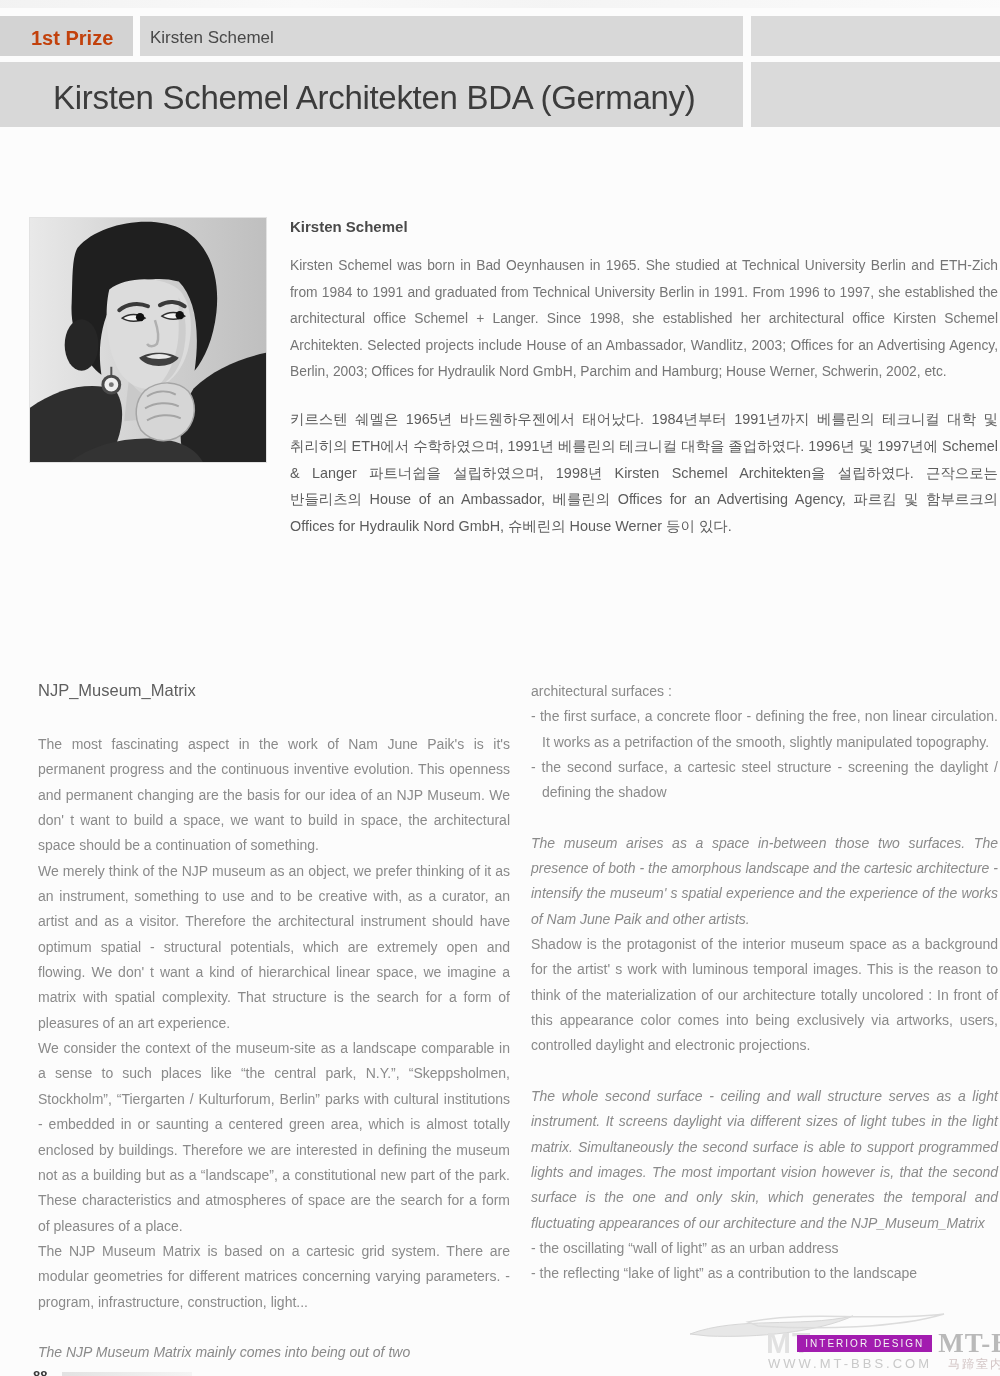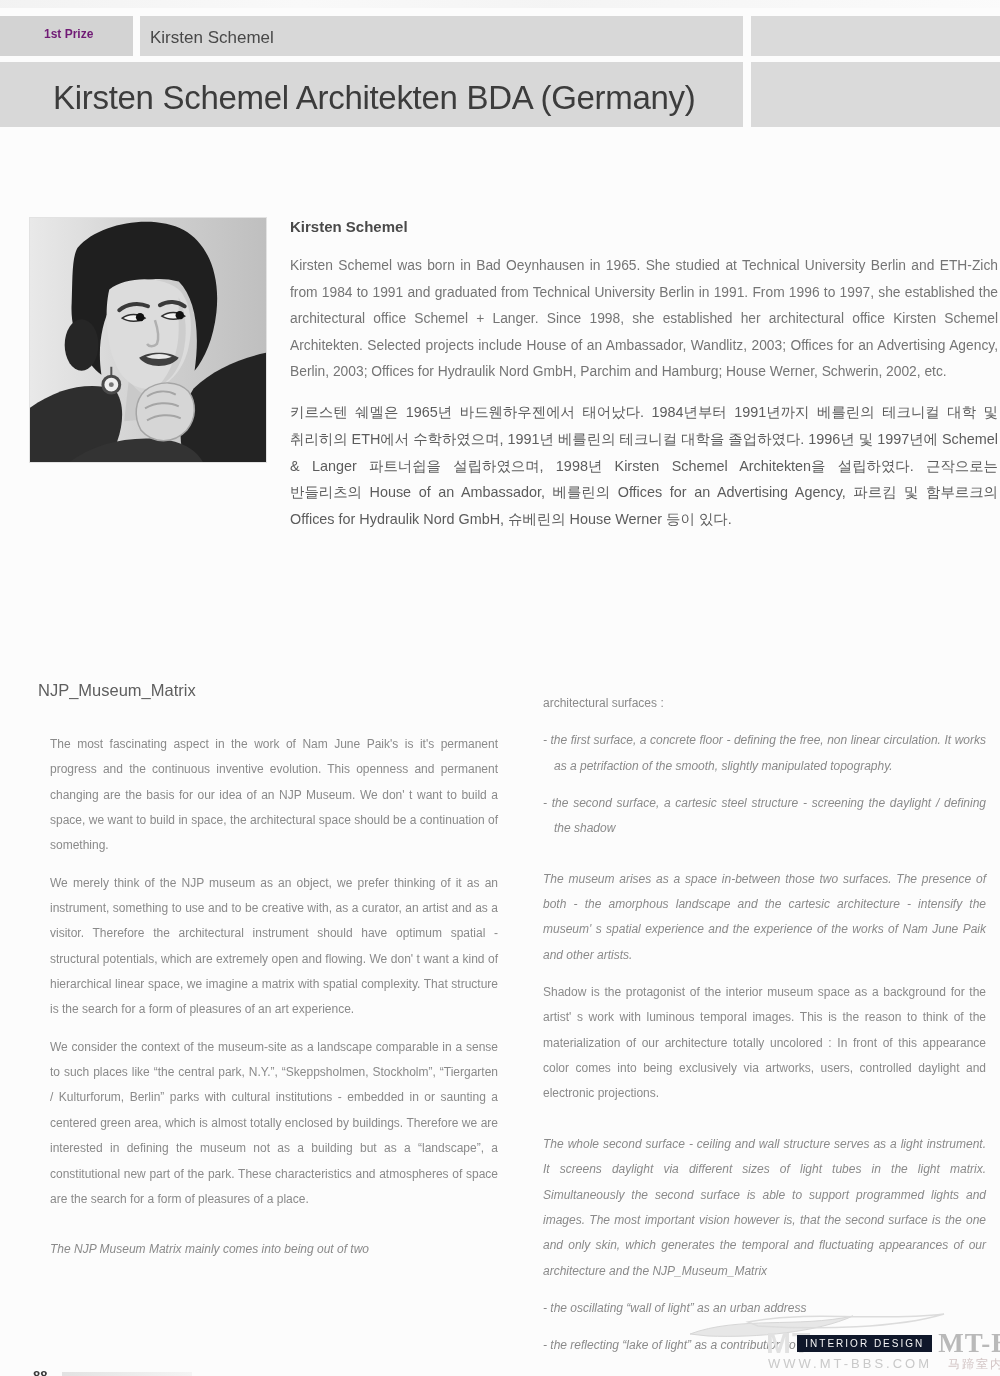--- a/index.html
+++ b/index.html
@@ -12,48 +12,48 @@
   .top-smudge{position:absolute;left:0;top:0;width:100%;height:8px;
     background:linear-gradient(90deg,#ececec 0%,#f7f7f7 30%,#efefef 55%,#fafafa 100%);
     opacity:.6;}
   
   .bar{position:absolute;background:#d8d8d8;}
   .bar1a{left:0;top:16px;width:133px;height:40px;background:#d3d3d3;}
   .bar1b{left:140px;top:16px;width:603px;height:40px;}
   .bar1c{left:751px;top:16px;width:249px;height:40px;background:#dadada;}
   .bar2a{left:0;top:62px;width:743px;height:65px;}
   .bar2b{left:751px;top:62px;width:249px;height:65px;background:#dadada;}
-  .prize-label{position:absolute;left:44px;top:27px;font-size:12px;font-weight:bold;color:#701a75;}
+  .prize-label{position:absolute;left:31px;top:27px;font-size:20px;font-weight:bold;color:#c2410c;}
   .architect-name{position:absolute;left:150px;top:28px;font-size:17px;color:#484848;}
   .page-title{position:absolute;left:32px;top:79px;font-size:33px;color:#3c3c3c;letter-spacing:-0.3px;margin-left:21px;}
   
   .portrait{position:absolute;left:29px;top:217px;width:238px;height:246px;
     border:1px solid #e2e2e2;box-sizing:border-box;}
   .portrait svg{display:block;width:100%;height:100%;}
   
   .bio{position:absolute;left:290px;top:218px;width:708px;}
   .bio-heading{font-size:15px;font-weight:bold;color:#4a4a4a;margin:0;line-height:18px;}
   .bio-en{font-size:13.8px;line-height:26.6px;color:#757575;text-align:justify;margin:17px 0 0;}
-  .bio-ko{font-size:14.4px;line-height:26.8px;color:#5c5c5c;text-align:justify;margin:13px 0 0;
+  .bio-ko{font-size:14.4px;line-height:26.8px;color:#5c5c5c;text-align:justify;margin:20px 0 0;
     word-break:keep-all;}
   
   .col{position:absolute;top:679px;}
   .col-left{left:38px;width:472px;}
   .col-right{left:531px;width:467px;}
   .article-heading{font-size:16.5px;font-weight:normal;color:#5e5e5e;margin:0 0 31px;line-height:22px;}
-  .col p{margin:12px;font-size:12px;line-height:25.35px;color:#8a8a8a;text-align:justify;}
+  .col p{margin:0;font-size:14px;line-height:25.35px;color:#8a8a8a;text-align:justify;}
   .col p.lead{text-align:left;}
-  .col p.bullet{padding-left:11px;text-indent:-11px;text-align:justify;font-style:italic;}
+  .col p.bullet{padding-left:11px;text-indent:-11px;text-align:justify;}
   .col p.gap{margin-top:25px;font-style:italic;}
   
   .watermark{position:absolute;left:688px;top:1312px;width:305px;height:60px;}
   .wm-swoosh{position:absolute;left:0;top:0;width:260px;height:26px;}
   .wm-row{position:absolute;left:78px;top:14px;display:flex;align-items:center;white-space:nowrap;}
   .wm-ghost{font-size:30px;font-weight:bold;color:#e1e1e1;letter-spacing:1px;}
-  .wm-badge{background:#0f172a;color:#f4f4f4;font-size:10px;letter-spacing:2px;
+  .wm-badge{background:#a21caf;color:#f4f4f4;font-size:10px;letter-spacing:2px;
     padding:3px 8px;margin:0 6px 0 -14px;}
   .wm-bbs{font-family:"Liberation Serif","DejaVu Serif",serif;font-size:27px;font-weight:bold;
     color:#b9b9b9;letter-spacing:1px;}
   .wm-bottom{position:absolute;left:80px;top:44px;display:flex;gap:16px;white-space:nowrap;}
   .wm-url{font-size:13px;letter-spacing:3px;color:#c9c9c9;}
   .wm-cn{font-size:12px;color:#d2c4c4;letter-spacing:2px;}
   
   .page-number{position:absolute;left:33px;top:1368px;font-size:13px;font-weight:bold;color:#3a3a3a;}
   .footer-smudge{position:absolute;left:62px;top:1372px;width:130px;height:4px;
     background:linear-gradient(90deg,#dcdcdc,#f2f2f2);opacity:.8;}
@@ -113,20 +113,21 @@
     <h3 class="bio-heading">Kirsten Schemel</h3>
     <p class="bio-en">Kirsten Schemel was born in Bad Oeynhausen in 1965. She studied at Technical University Berlin and ETH-Zich from 1984 to 1991 and graduated from Technical University Berlin in 1991. From 1996 to 1997, she established the architectural office Schemel + Langer. Since 1998, she established her architectural office Kirsten Schemel Architekten. Selected projects include House of an Ambassador, Wandlitz, 2003; Offices for an Advertising Agency, Berlin, 2003; Offices for Hydraulik Nord GmbH, Parchim and Hamburg; House Werner, Schwerin, 2002, etc.</p>
     <p class="bio-ko">키르스텐 쉐멜은 1965년 바드웬하우젠에서 태어났다. 1984년부터 1991년까지 베를린의 테크니컬 대학 및 취리히의 ETH에서 수학하였으며, 1991년 베를린의 테크니컬 대학을 졸업하였다. 1996년 및 1997년에 Schemel &amp; Langer 파트너쉽을 설립하였으며, 1998년 Kirsten Schemel Architekten을 설립하였다. 근작으로는 반들리츠의 House of an Ambassador, 베를린의 Offices for an Advertising Agency, 파르킴 및 함부르크의 Offices for Hydraulik Nord GmbH, 슈베린의 House Werner 등이 있다.</p>
   </div>
 
   <div class="col col-left">
     <h4 class="article-heading">NJP_Museum_Matrix</h4>
     <p>The most fascinating aspect in the work of Nam June Paik's is it's permanent progress and the continuous inventive evolution. This openness and permanent changing are the basis for our idea of an NJP Museum. We don' t want to build a space, we want to build in space, the architectural space should be a continuation of something.</p>
     <p>We merely think of the NJP museum as an object, we prefer thinking of it as an instrument, something to use and to be creative with, as a curator, an artist and as a visitor. Therefore the architectural instrument should have optimum spatial - structural potentials, which are extremely open and flowing. We don' t want a kind of hierarchical linear space, we imagine a matrix with spatial complexity. That structure is the search for a form of pleasures of an art experience.</p>
     <p>We consider the context of the museum-site as a landscape comparable in a sense to such places like “the central park, N.Y.”, “Skeppsholmen, Stockholm”, “Tiergarten / Kulturforum, Berlin” parks with cultural institutions - embedded in or saunting a centered green area, which is almost totally enclosed by buildings. Therefore we are interested in defining the museum not as a building but as a “landscape”, a constitutional new part of the park. These characteristics and atmospheres of space are the search for a form of pleasures of a place.</p>
+    <p>The NJP Museum Matrix is based on a cartesic grid system. There are modular geometries for different matrices concerning varying parameters. - program, infrastructure, construction, light...</p>
     <p class="gap">The NJP Museum Matrix mainly comes into being out of two</p>
   </div>
 
   <div class="col col-right">
     <p class="lead">architectural surfaces :</p>
     <p class="bullet">- the first surface, a concrete floor - defining the free, non linear circulation. It works as a petrifaction of the smooth, slightly manipulated topography.</p>
     <p class="bullet">- the second surface, a cartesic steel structure - screening the daylight / defining the shadow</p>
     <p class="gap">The museum arises as a space in-between those two surfaces. The presence of both - the amorphous landscape and the cartesic architecture - intensify the museum' s spatial experience and the experience of the works of Nam June Paik and other artists.</p>
     <p>Shadow is the protagonist of the interior museum space as a background for the artist' s work with luminous temporal images. This is the reason to think of the materialization of our architecture totally uncolored : In front of this appearance color comes into being exclusively via artworks, users, controlled daylight and electronic projections.</p>
     <p class="gap">The whole second surface - ceiling and wall structure serves as a light instrument. It screens daylight via different sizes of light tubes in the light matrix. Simultaneously the second surface is able to support programmed lights and images. The most important vision however is, that the second surface is the one and only skin, which generates the temporal and fluctuating appearances of our architecture and the NJP_Museum_Matrix</p>

